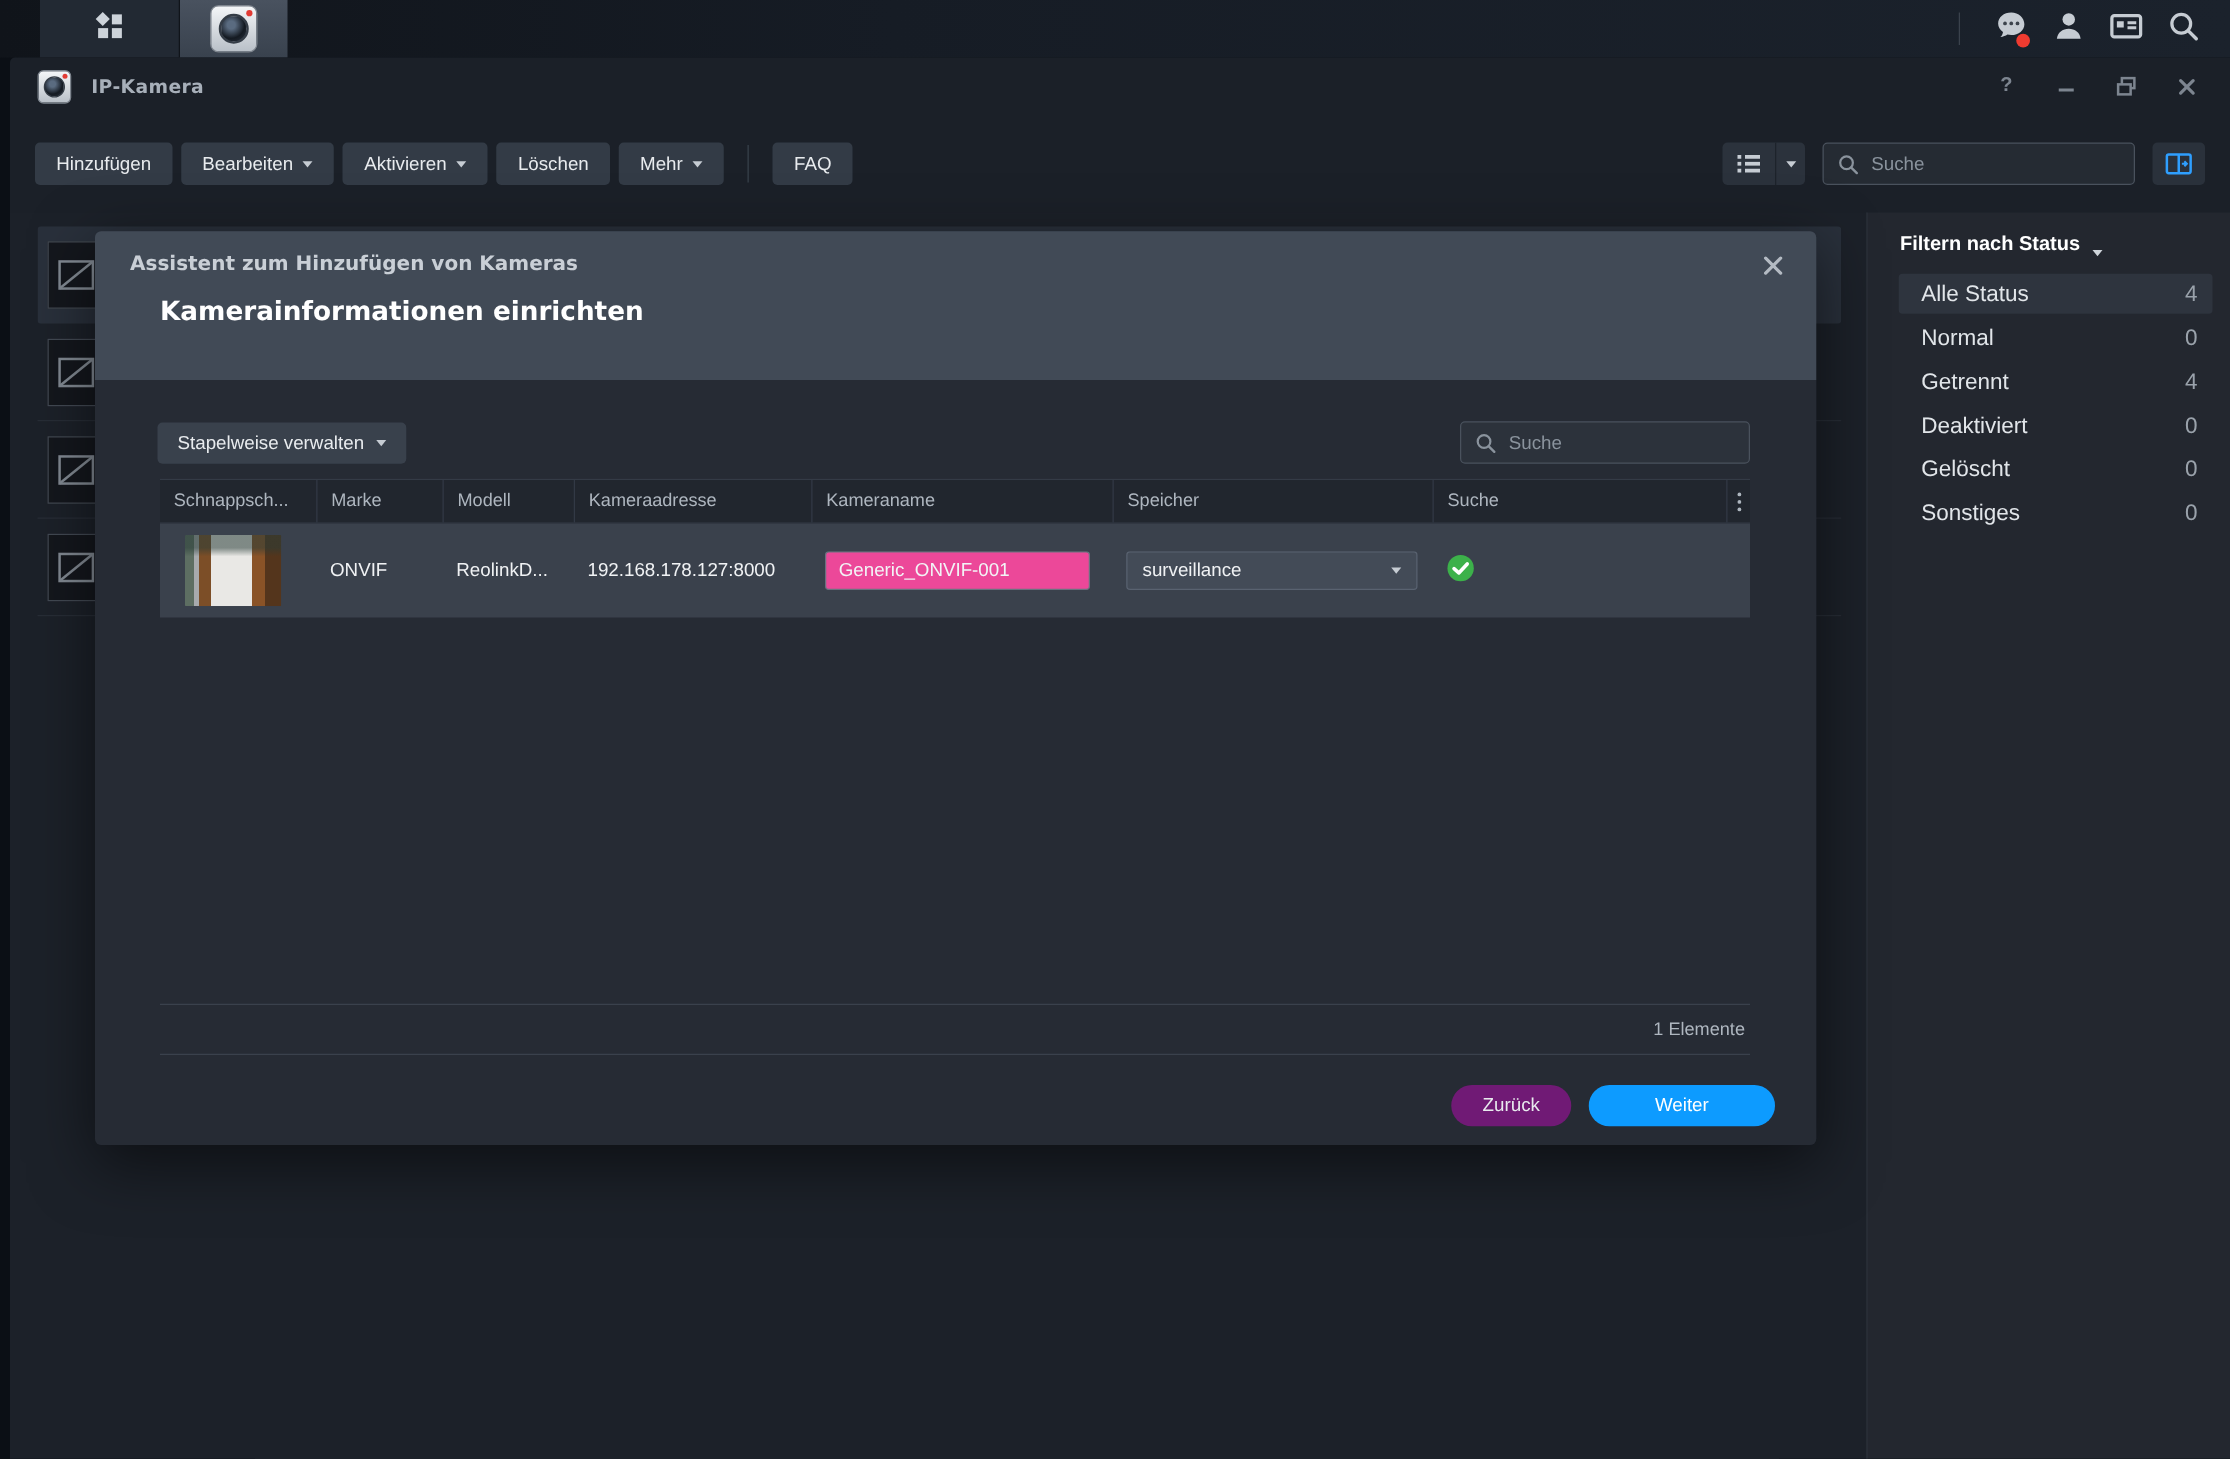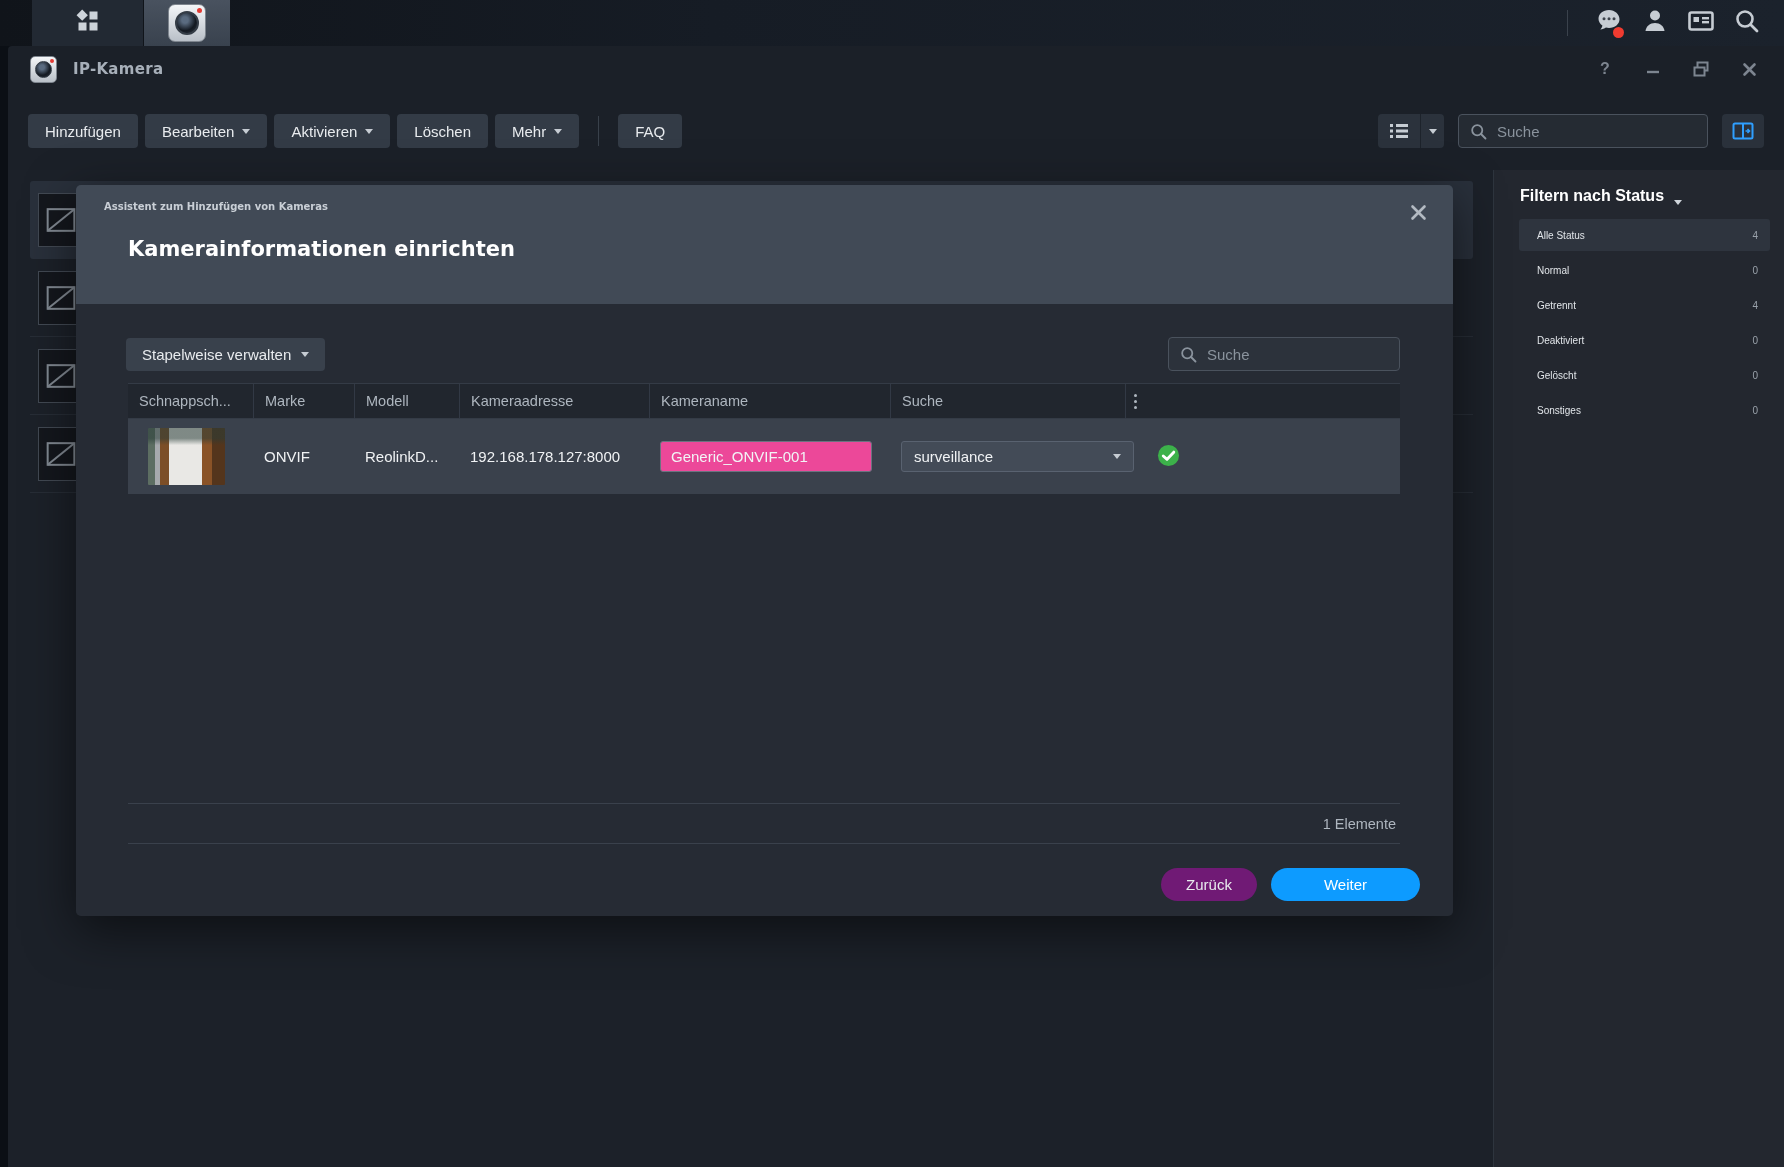--- a/index.html
+++ b/index.html
@@ -59,30 +59,30 @@
   .cam-row.selected { background:#29303b; border-radius:3px; border-bottom-color:transparent; }
   .ph-box { width:46px; height:54px; margin-left:8px; background:#14171d; border:1px solid #424953; display:flex; align-items:center; justify-content:center; }
   .apps-bar { position:absolute; left:30px; right:22px; top:918px; border-top:1px solid #39404a; padding-top:12px; display:flex; align-items:center; }
   .apps-label { color:#1e9af0; font-weight:bold; font-size:15px; cursor:pointer; }
   .apps-chevron { margin-left:auto; cursor:pointer; }
 
   .sidebar { width:291px; background:#23272f; border-left:1px solid #2e353e; padding-top:17px; }
   .sb-title { display:flex; align-items:flex-end; gap:10px; padding-left:26px; font-size:16px; font-weight:bold; color:#ffffff; cursor:pointer; }
   .sb-title .caret { border-top-color:#cfd5db; }
   .sb-items { margin-top:14px; padding:0 14px 0 25px; }
-  .sb-item { height:32px; display:flex; align-items:center; padding:0 12px 0 18px; font-size:10px; color:#e1e5e9;
+  .sb-item { height:32px; display:flex; align-items:center; padding:0 12px 0 18px; font-size:18px; color:#e1e5e9;
              border-radius:3px; cursor:pointer; margin-bottom:3px; }
   .sb-item .count { margin-left:auto; color:#9aa2ab; }
   .sb-item.selected { background:#2e343e; }
 
   
   .dialog { position:absolute; left:76px; top:185px; width:1377px; height:731px; z-index:10;
             border-radius:5px; box-shadow:0 14px 50px rgba(0,0,0,.55); }
   .dlg-header { position:absolute; left:0; top:0; right:0; height:119px; background:#414a56; border-radius:5px 5px 0 0; }
-  .dlg-breadcrumb { position:absolute; left:28px; top:16px; font-family:"DejaVu Sans", sans-serif; font-weight:bold; font-size:10px; color:#c9cfd6; }
+  .dlg-breadcrumb { position:absolute; left:28px; top:16px; font-family:"DejaVu Sans", sans-serif; font-weight:bold; font-size:16px; color:#c9cfd6; }
   .dlg-close { position:absolute; right:22px; top:14px; width:26px; height:26px; display:flex; align-items:center; justify-content:center; cursor:pointer; }
   .dlg-title { position:absolute; left:52px; top:52px; font-family:"DejaVu Sans", sans-serif; font-weight:bold; font-size:21px; color:#ffffff; }
   .dlg-body { position:absolute; left:0; top:119px; right:0; bottom:0; background:#262b34; border-radius:0 0 5px 5px; }
   .dlg-controls { position:absolute; left:50px; top:33px; right:53px; display:flex; align-items:center; }
   .batch-btn { height:33px; padding:0 16px; background:#39414c; border-radius:4px; display:flex; align-items:center; gap:10px;
                font-size:15px; color:#e8ebee; cursor:pointer; }
   .dlg-search { margin-left:auto; width:232px; background:#2c323b; }
 
   .dlg-table { position:absolute; left:52px; top:79px; width:1272px; }
   .thead { display:flex; height:36px; background:#21262e; border-top:1px solid #343b46; border-bottom:1px solid #343b46; }
@@ -369,20 +369,21 @@
         </div>
       </div>
 
       <div class="dlg-table">
         <div class="thead">
           <div class="th c0">Schnappsch...</div>
           <div class="th c1">Marke</div>
           <div class="th c2">Modell</div>
           <div class="th c3">Kameraadresse</div>
           <div class="th c4">Kameraname</div>
+          <div class="th c5">Speicher</div>
           <div class="th c6">Suche</div>
           <div class="th c7">
               <span class="dots3">
                 <i></i>
                 <i></i>
                 <i></i>
               </span>
             </div>
         </div>
         <div class="trow">

